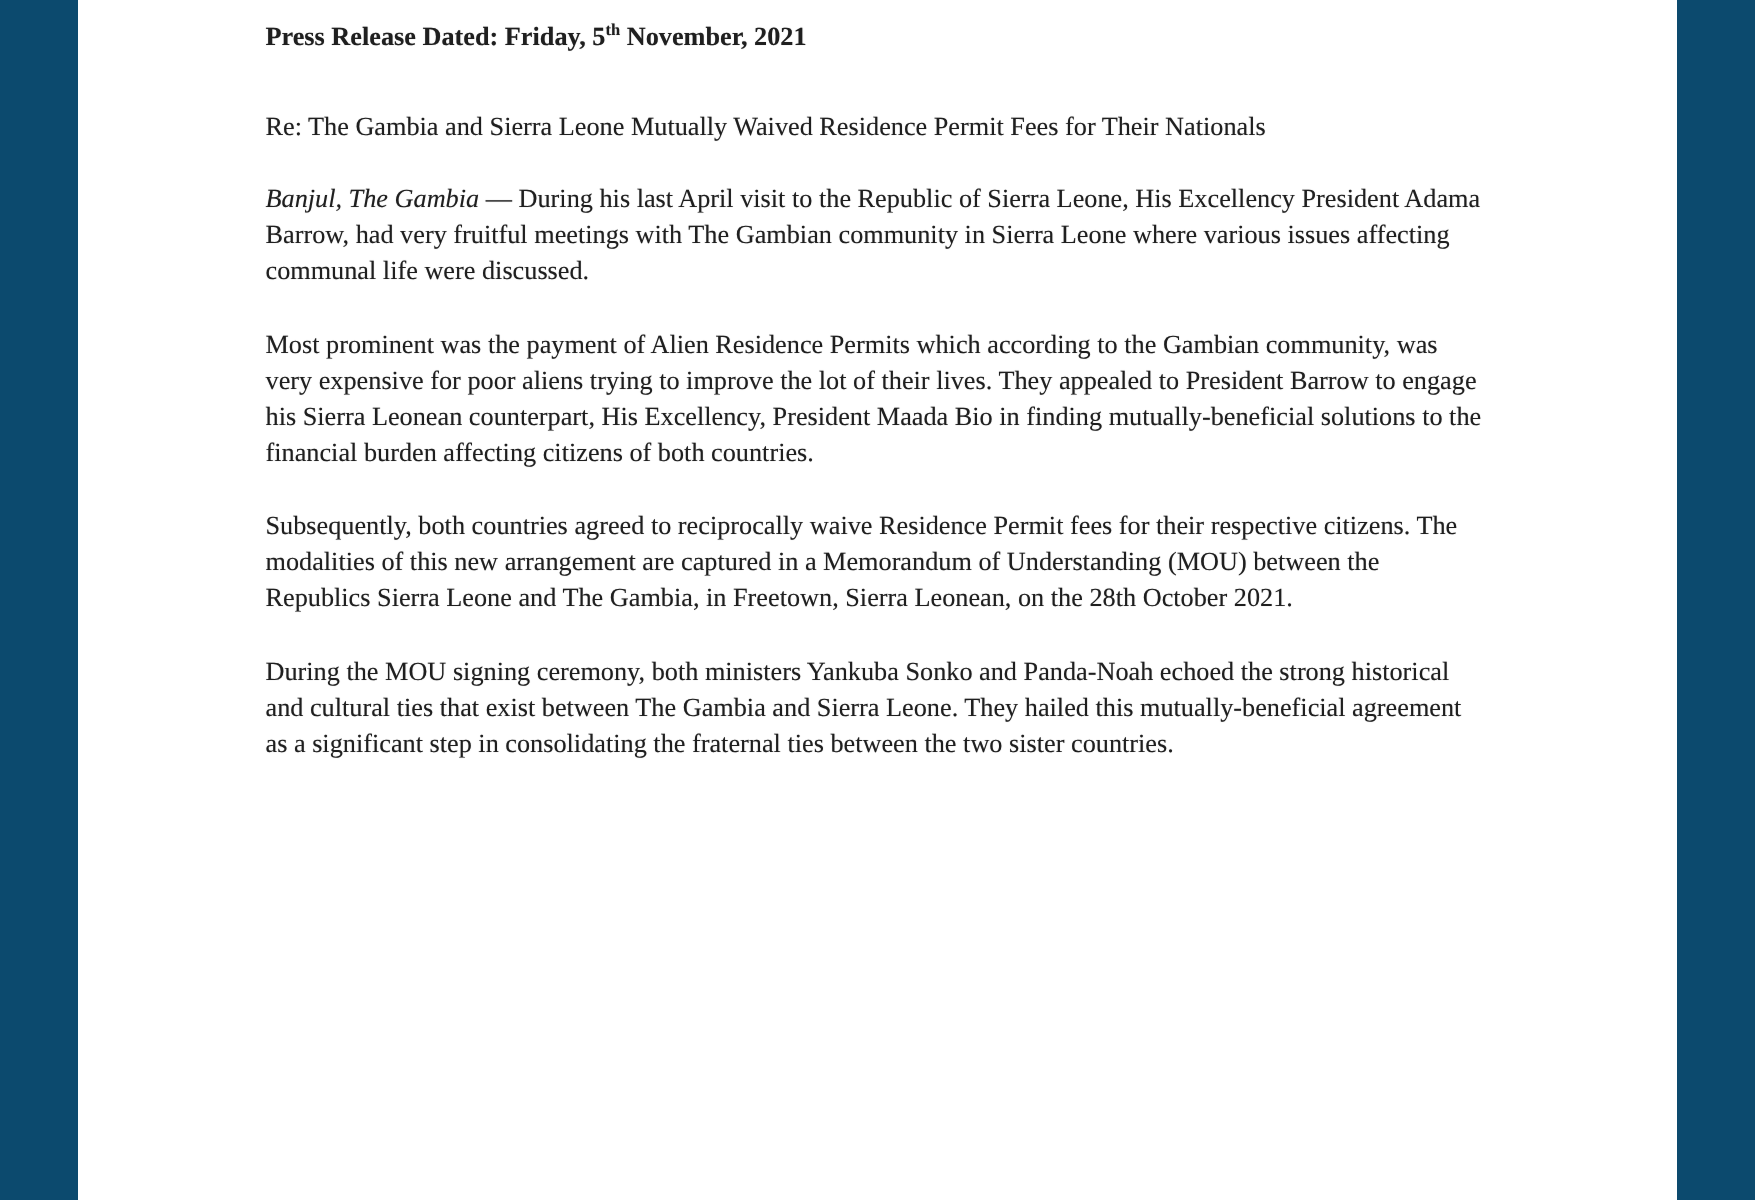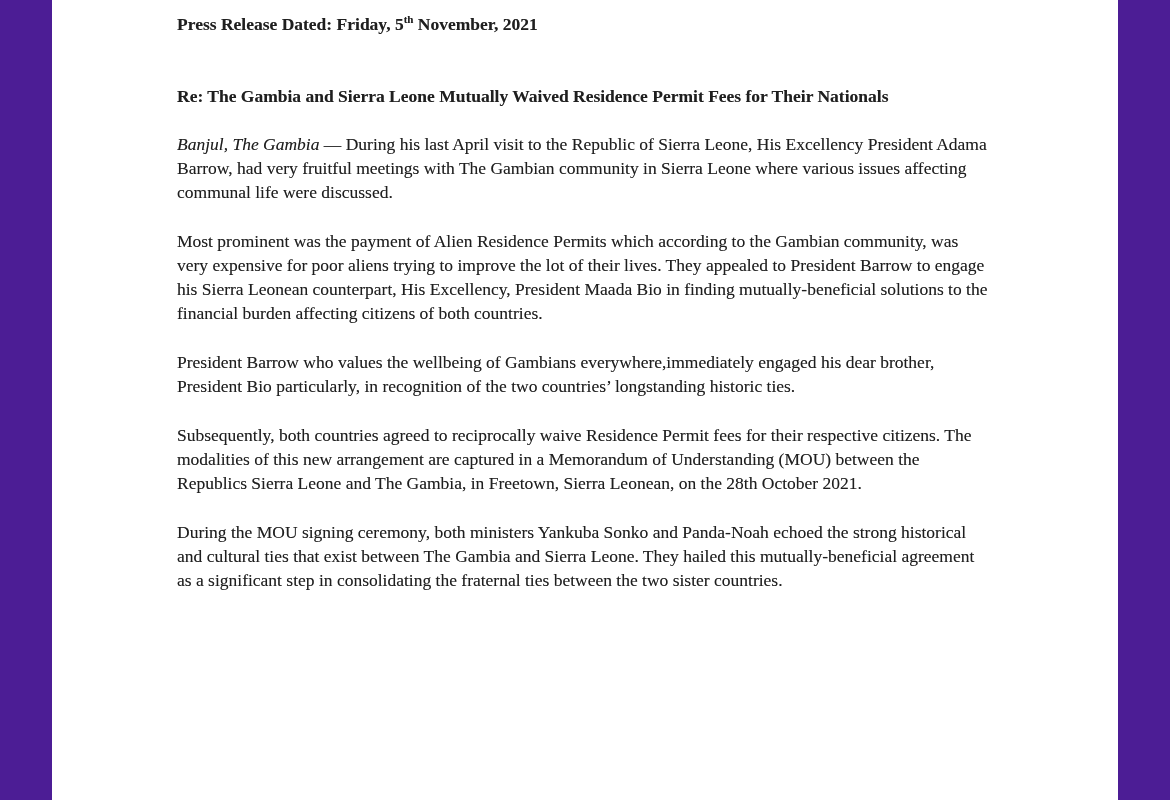--- a/index.html
+++ b/index.html
@@ -8,21 +8,21 @@
     width: 1170px;
     height: 800px;
     overflow: hidden;
     background: #edf0f4;
     font-family: "Liberation Serif", "DejaVu Serif", serif;
   }
   .stage {
     position: relative;
     width: 1170px;
     height: 800px;
-    background: #4c1d95;
+    background: #0c4a6e;
   }
   .paper {
     position: absolute;
     left: 52px;
     top: 0;
     width: 1066px;
     height: 800px;
     background: #ffffff;
   }
   .doc-content {
@@ -36,22 +36,22 @@
   .dateline {
     font-weight: bold;
     margin: 0;
   }
   .dateline sup {
     font-size: 11px;
     line-height: 0;
     vertical-align: super;
   }
   .subject {
-    font-weight: bold;
-    margin: 48px 0 24px 0;
+    font-weight: normal;
+    margin: 36px 0 24px 0;
     font-size: 17.5px;
     line-height: 24px;
   }
   .body-para {
     margin: 0 0 25px 0;
   }
   .lead-italic {
     font-style: italic;
     margin-top: 36px;
   }
@@ -64,21 +64,20 @@
     <div class="doc-content">
 
       <p class="dateline"><span>Press Release Dated: Friday, 5</span><sup>th</sup><span> November, 2021</span></p>
 
       <p class="subject">Re: The Gambia and Sierra Leone Mutually Waived Residence Permit Fees for Their Nationals</p>
 
       <p class="body-para"><span class="lead-italic">Banjul, The Gambia</span><span> — During his last April visit to the Republic of Sierra Leone, His Excellency President Adama Barrow, had very fruitful meetings with The Gambian community in Sierra Leone where various issues affecting communal life were discussed.</span></p>
 
       <p class="body-para">Most prominent was the payment of Alien Residence Permits which according to the Gambian community, was very expensive for poor aliens trying to improve the lot of their lives. They appealed to President Barrow to engage his Sierra Leonean counterpart, His Excellency, President Maada Bio in finding mutually-beneficial solutions to the financial burden affecting citizens of both countries.</p>
 
-      <p class="body-para">President Barrow who values the wellbeing of Gambians everywhere,immediately engaged his dear brother, President Bio particularly, in recognition of the two countries’ longstanding historic ties.</p>
 
       <p class="body-para">Subsequently, both countries agreed to reciprocally waive Residence Permit fees for their respective citizens. The modalities of this new arrangement are captured in a Memorandum of Understanding (MOU) between the Republics Sierra Leone and The Gambia, in Freetown, Sierra Leonean, on the 28th October 2021.</p>
 
 
       <p class="body-para">During the MOU signing ceremony, both ministers Yankuba Sonko and Panda-Noah echoed the strong historical and cultural ties that exist between The Gambia and Sierra Leone. They hailed this mutually-beneficial agreement as a significant step in consolidating the fraternal ties between the two sister countries.</p>
 
     </div>
   </div>
 </div>
 

